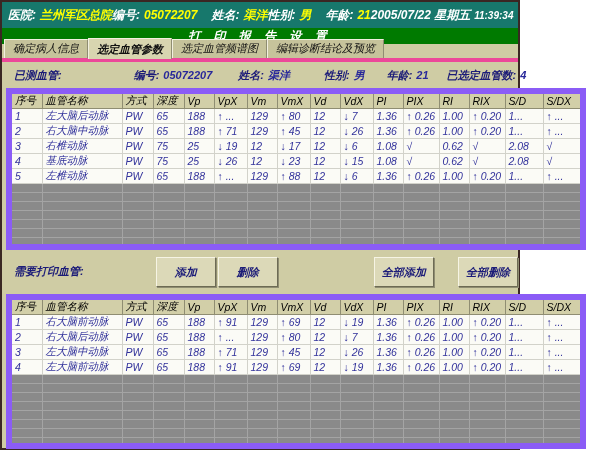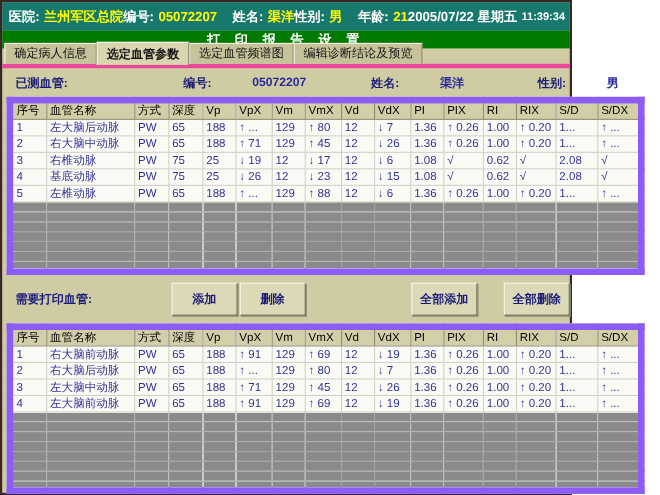--- a/index.html
+++ b/index.html
@@ -1,18 +1,18 @@
 <!DOCTYPE html>
 <html><head>
 <meta charset="utf-8">
 <style>
   * { margin:0; padding:0; box-sizing:border-box; }
   html,body { width:600px; height:450px; overflow:hidden; }
   body { font-family:"Liberation Sans","DejaVu Sans",sans-serif; }
-  .window { width:520px; height:450px; border:2px solid #3a2723; background:#cfcca4; }
+  .window { width:520px; height:450px; border:2px solid #3a2723; background:#cfcca4;font-style:italic; }
 
   
   .titlebar { height:26px; background:#17786c; display:flex; align-items:center;
               justify-content:space-between; padding:0 6px; font-size:12px; font-weight:bold; white-space:nowrap; }
   .titlebar .grp { display:flex; align-items:center; gap:4px; }
   .tlabel { color:#ffffff; }
   .tvalue { color:#ffff00; }
   .tdate  { color:#ffffff; }
   .ttime  { color:#ffffff; font-size:10px; }
 
@@ -21,21 +21,21 @@
              text-align:center; letter-spacing:5px; line-height:16px; }
 
   
   .tabbar { height:18px; display:flex; align-items:flex-end; padding-left:2px; border-bottom:4px solid #ec4899; }
   .tab { font-size:11px; color:#111; padding:1px 8px 2px 8px; background:#c6c39b;
          border:1px solid; border-color:#f2f0e0 #8f8d72 #8f8d72 #f2f0e0; border-bottom:none; white-space:nowrap; }
   .tab.active { background:#d8d5b0; font-weight:bold; padding-top:3px; position:relative; top:1px; }
 
   
   .inforow { height:26px; display:flex; align-items:center; font-size:11px; font-weight:bold;
-             color:#1c1c78; padding-left:12px; white-space:nowrap;gap:33px; }
+             color:#1c1c78; padding-left:12px; white-space:nowrap; }
   .inforow .sp1{ margin-left:72px; } .inforow .sp2{ margin-left:26px; }
   .inforow .sp3{ margin-left:34px; } .inforow .sp4{ margin-left:22px; } .inforow .sp5{ margin-left:18px; }
   .inforow .v { margin-left:4px; color:#28289a; }
 
   
   table.grid { border-collapse:collapse; table-layout:fixed; width:574px; margin-left:4px;
                font-size:10.5px; background:#fbfbf6; border:6px solid #8b5cf6; }
   table.grid th { background:#d2cfa8; color:#000; font-weight:normal; text-align:left; height:14px;
                   padding:0 0 0 3px; border:1px solid; border-color:#f2f0e0 #8f8d72 #8f8d72 #f2f0e0;
                   overflow:hidden; white-space:nowrap; }

